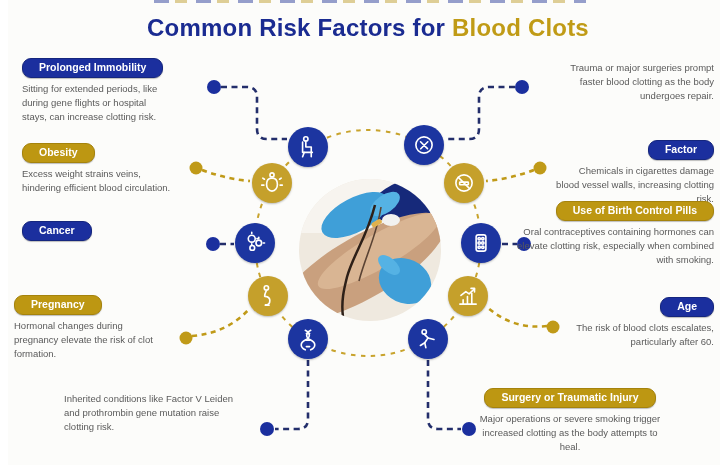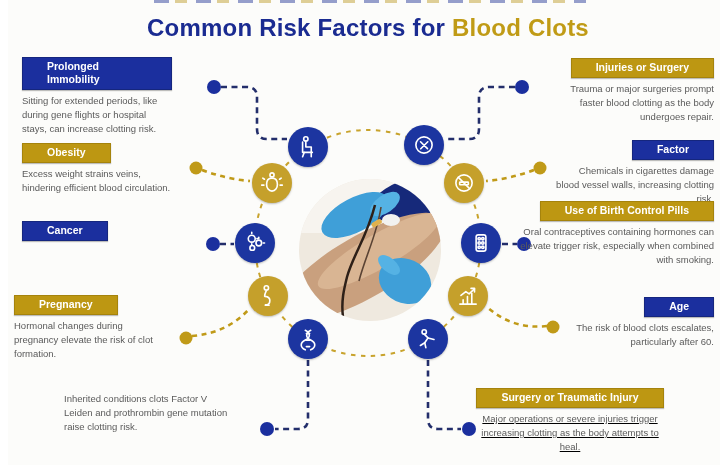--- a/index.html
+++ b/index.html
@@ -8,23 +8,23 @@
     background:#fcfcfa;font-family:"Liberation Sans",sans-serif;margin-left:8px;
   }
   .title{
     position:absolute;top:14px;left:0;width:100%;text-align:center;
     font-size:24px;font-weight:bold;letter-spacing:.2px;z-index:5;
   }
   .title .t-blue{color:#1a2b91;margin-right:7px;}
   .title .t-gold{color:#c09b16;}
   .tb{position:absolute;z-index:4;}
   .tb.alignright{text-align:right;}
-  .tb.aligncenter{text-align:center;text-decoration:underline;}
+  .tb.aligncenter{text-align:center;}
   .pill{
-    display:inline-block;padding:2px 24px 3px;border-radius:0;
+    display:inline-block;padding:2px 16px 3px;border-radius:9px;
     font-size:10.5px;font-weight:bold;color:#fff;line-height:1.25;
     box-shadow:0 1px 1px rgba(0,0,0,.25);
   }
   .pill.blue{background:#1b2f9e;border:1px solid #15267e;}
   .pill.gold{background:#bd9712;border:1px solid #a5830c;}
   .desc{margin-top:4px;font-size:9.5px;color:#5a5a5a;line-height:1.45;}
   .overlay{position:absolute;left:0;top:0;z-index:1;}
   .photo{position:absolute;left:289px;top:177px;z-index:2;}
   .ring-icon{
     position:absolute;width:40px;height:40px;border-radius:50%;
@@ -194,37 +194,36 @@
     <div class="desc">Excess weight strains veins, hindering efficient blood circulation.</div>
   </div>
   <div class="tb" style="left:14px;top:220px;width:150px">
     <span class="pill blue">Cancer</span>
   </div>
   <div class="tb" style="left:6px;top:294px;width:155px">
     <span class="pill gold">Pregnancy</span>
     <div class="desc">Hormonal changes during pregnancy elevate the risk of clot formation.</div>
   </div>
   <div class="tb" style="left:56px;top:388px;width:172px">
-    <div class="desc">Inherited conditions clots Factor V Leiden and prothrombin gene mutation raise clotting risk.</div>
+    <div class="desc">Inherited conditions like Factor V Leiden and prothrombin gene mutation raise clotting risk.</div>
   </div>
 
   <div class="tb alignright" style="right:14px;top:57px;width:155px">
-    <span class="pill gold">Injuries or Surgery</span>
     <div class="desc">Trauma or major surgeries prompt faster blood clotting as the body undergoes repair.</div>
   </div>
   <div class="tb alignright" style="right:14px;top:139px;width:160px">
     <span class="pill blue">Factor</span>
     <div class="desc">Chemicals in cigarettes damage blood vessel walls, increasing clotting risk.</div>
   </div>
   <div class="tb alignright" style="right:14px;top:200px;width:212px">
     <span class="pill gold">Use of Birth Control Pills</span>
-    <div class="desc">Oral contraceptives containing hormones can elevate trigger risk, especially when combined with smoking.</div>
+    <div class="desc">Oral contraceptives containing hormones can elevate clotting risk, especially when combined with smoking.</div>
   </div>
   <div class="tb alignright" style="right:14px;top:296px;width:160px">
     <span class="pill blue">Age</span>
     <div class="desc">The risk of blood clots escalates, particularly after 60.</div>
   </div>
   <div class="tb aligncenter" style="right:62px;top:387px;width:192px">
     <span class="pill gold">Surgery or Traumatic Injury</span>
-    <div class="desc">Major operations or severe injuries trigger increasing clotting as the body attempts to heal.</div>
+    <div class="desc">Major operations or severe smoking trigger increased clotting as the body attempts to heal.</div>
   </div>
 
 </div>
 
 </body></html>

